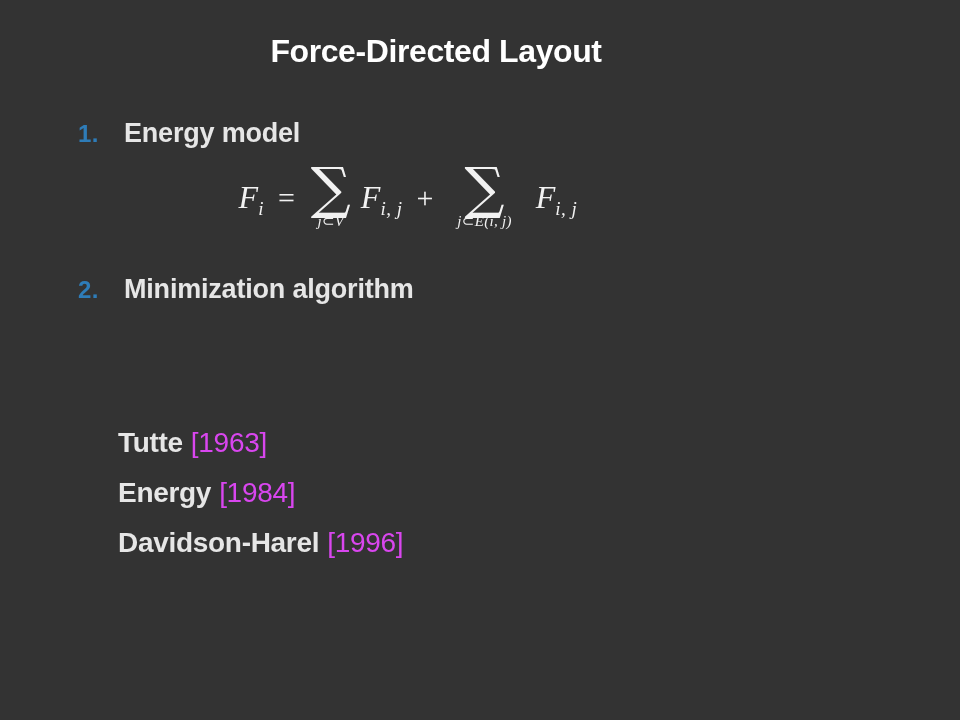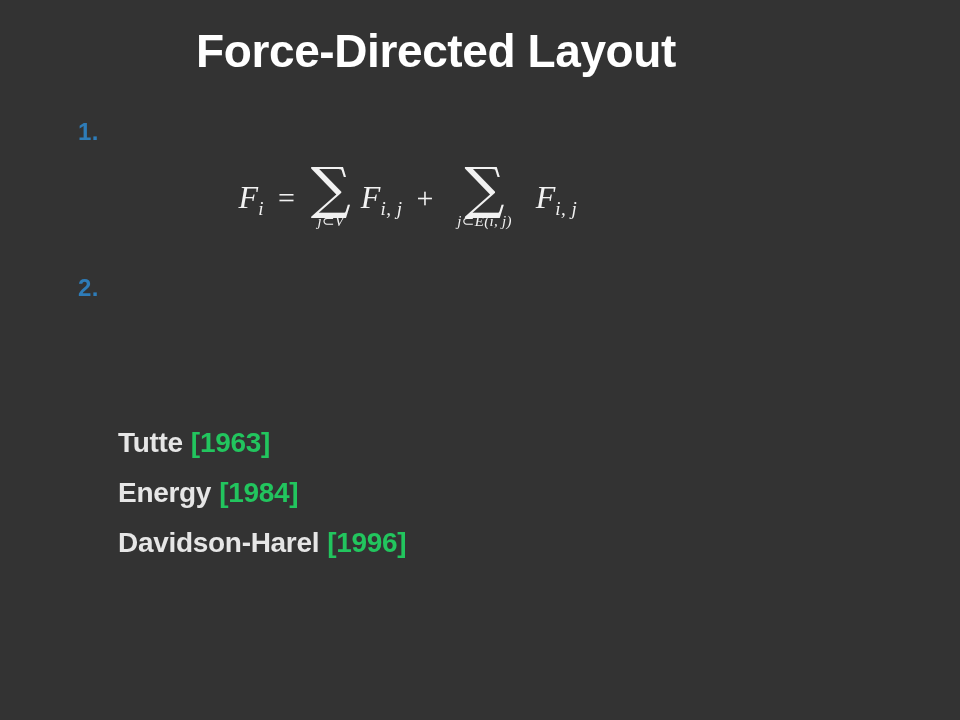--- a/index.html
+++ b/index.html
@@ -21,21 +21,21 @@
   }
 
   
   .slide-title {
     position: absolute;
     top: 28px;
     left: 0;
     width: 872px;
     text-align: center;
     color: #ffffff;
-    font-size: 46px;
+    font-size: 32px;
     font-weight: bold;
     letter-spacing: -0.4px;
     line-height: 46px;
     white-space: nowrap;
   }
 
   
   .numbered-list {
     position: absolute;
     top: 118px;
@@ -133,42 +133,44 @@
     white-space: nowrap;
   }
   .cite-name {
     color: #e6e6e6;
     font-size: 28px;
     font-weight: bold;
     letter-spacing: -0.3px;
     margin-left: 40px;
   }
   .cite-year {
-    color: #22c55e;
+    color: #d946ef;
     font-size: 28px;
-    font-weight: bold;
+    font-weight: normal;
     letter-spacing: -0.3px;
     padding-left: 8px;
   }
 </style>
 </head>
 <body>
 
 <div class="slide">
 
   <div class="slide-title">Force-Directed Layout</div>
 
   <div class="numbered-list">
 
     <div class="numbered-item item-1">
       <span class="item-marker">1.</span>
+      <span class="item-label">Energy model</span>
     </div>
 
     <div class="numbered-item item-2">
       <span class="item-marker">2.</span>
+      <span class="item-label">Minimization algorithm</span>
     </div>
 
   </div>
 
   <div class="formula">
     <span class="var">F</span><span class="sub">i</span>
     <span class="op">=</span>
     <span class="sum-group">
       <span class="sum-sign">∑</span>
       <span class="sum-limit"><span>j</span><span class="upright">⊂</span><span>V</span></span>

